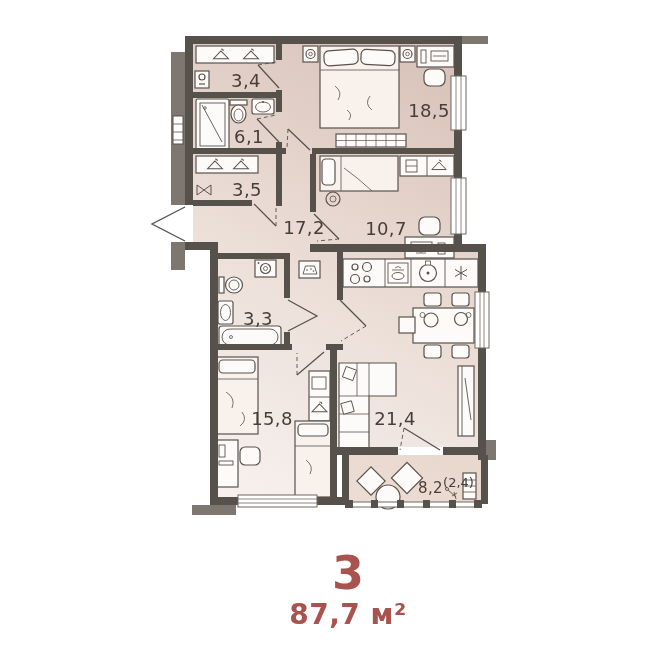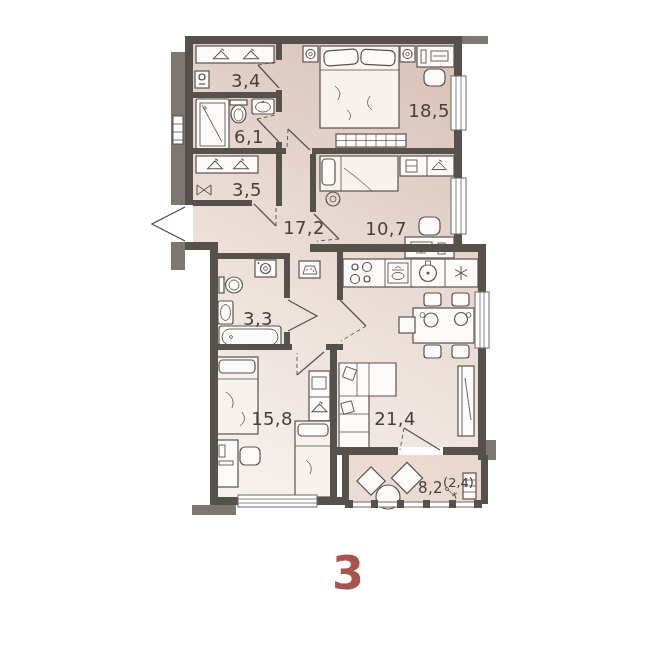--- a/index.html
+++ b/index.html
@@ -354,15 +354,16 @@
 <div class="rlabel" style="left:304px;top:227px">17,2</div>
 <div class="rlabel" style="left:386px;top:228px">10,7</div>
 <div class="rlabel" style="left:429px;top:110px">18,5</div>
 <div class="rlabel" style="left:258px;top:318px">3,3</div>
 <div class="rlabel" style="left:272px;top:418px">15,8</div>
 <div class="rlabel" style="left:395px;top:418px">21,4</div>
 <div class="rlabel small" style="left:418px;top:486px"><span>8,2</span><sup>(2,4)</sup></div>
 
 <div class="summary">
   <div class="count">3</div>
+  <div class="area">87,7 м²</div>
 </div>
 
 </div>
 
 </body></html>

